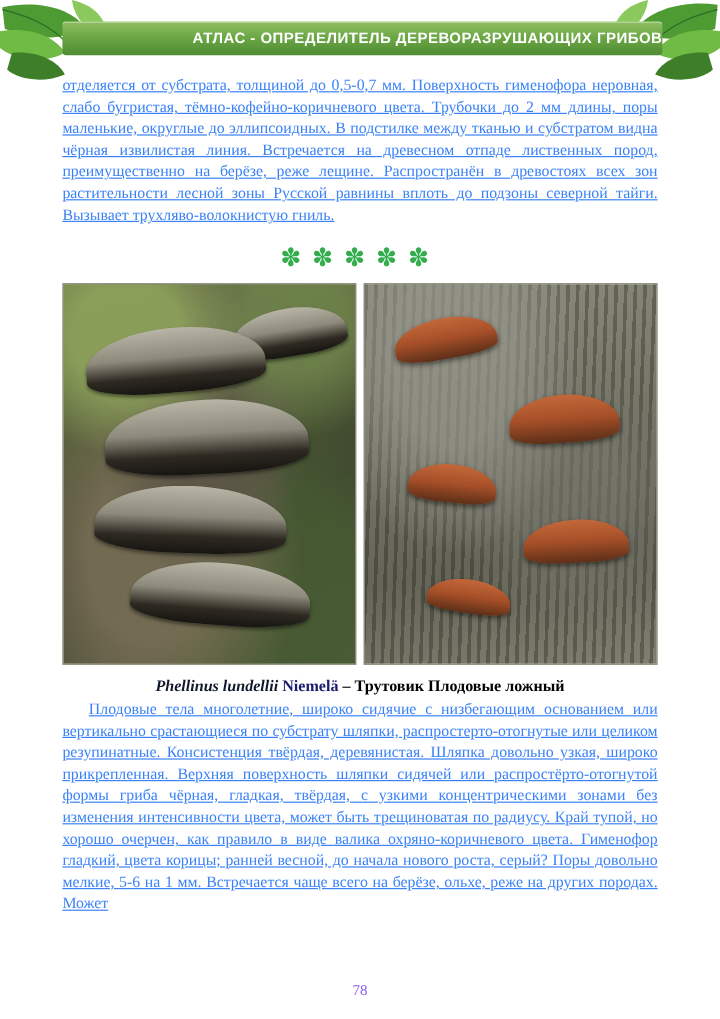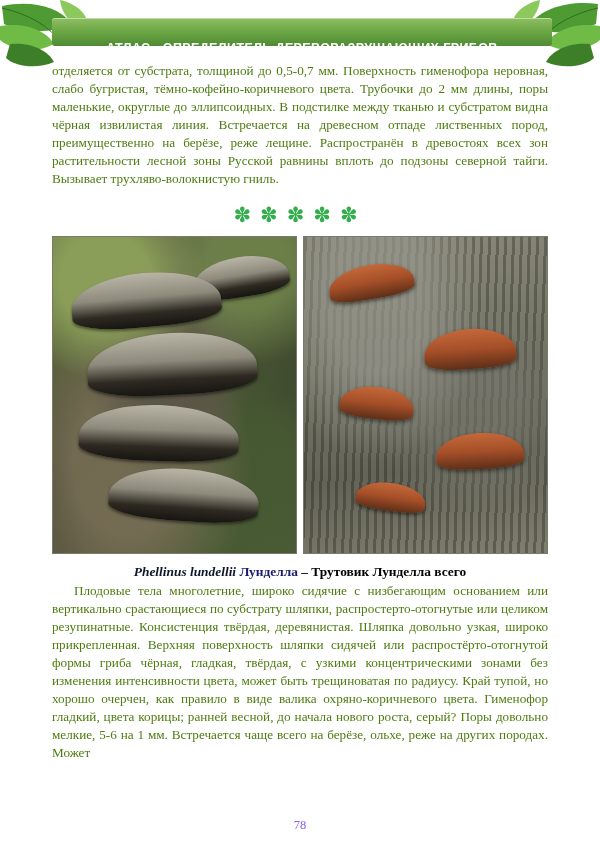--- a/index.html
+++ b/index.html
@@ -35,25 +35,25 @@
     top: 18px;
     width: 500px;
     height: 28px;
     background: linear-gradient(to bottom, #8fbf63 0%, #6da846 45%, #4f8b33 100%);
     border-radius: 3px;
     box-shadow: inset 0 1px 0 rgba(255,255,255,.45);
   }
   .header-title {
     position: absolute;
     left: 52px;
-    top: 34px;
+    top: 18px;
     width: 500px;
     height: 28px;
     line-height: 28px;
-    text-align: center;
+    text-align: right;
     color: #ffffff;
     font-family: "Liberation Sans", sans-serif;
     font-weight: bold;
     font-size: 12.5px;
     letter-spacing: .4px;
     white-space: nowrap;
   }
   
   .leaf {
     position: absolute;
@@ -66,21 +66,22 @@
   .content {
     padding: 0 52px;
     box-sizing: border-box;
   }
   p.body {
     margin: 0 0 0 0;
     font-size: 13.2px;
     line-height: 1.37;
     text-align: justify;
     text-justify: inter-word;
-    color: #4d7c0f;
+    color: #3b82f6;
+    text-decoration: underline;
   }
   p.body.indent { text-indent: 22px; }
 
   
   .stars {
     margin: 16px 0 10px 0;
     text-align: center;
     color: #2fae4c;
     font-size: 21px;
     letter-spacing: 9px;
@@ -213,22 +214,22 @@
         <div class="rustshelf r1"></div>
         <div class="rustshelf r2"></div>
         <div class="rustshelf r3"></div>
         <div class="rustshelf r4"></div>
         <div class="rustshelf r5"></div>
       </div>
     </div>
 
     <div class="caption">
       <span class="sciname">Phellinus lundellii</span>
-      <span class="author">Лунделла</span>
+      <span class="author">Niemelä</span>
       <span class="rus">–</span>
-      <span class="rus">Трутовик Лунделла всего</span>
+      <span class="rus">Трутовик Плодовые ложный</span>
     </div>
 
     <p class="body indent">Плодовые тела многолетние, широко сидячие с низбегающим основанием или вертикально срастающиеся по субстрату шляпки, распростерто-отогнутые или целиком резупинатные. Консистенция твёрдая, деревянистая. Шляпка довольно узкая, широко прикрепленная. Верхняя поверхность шляпки сидячей или распростёрто-отогнутой формы гриба чёрная, гладкая, твёрдая, с узкими концентрическими зонами без изменения интенсивности цвета, может быть трещиноватая по радиусу. Край тупой, но хорошо очерчен, как правило в виде валика охряно-коричневого цвета. Гименофор гладкий, цвета корицы; ранней весной, до начала нового роста, серый? Поры довольно мелкие, 5-6 на 1 мм. Встречается чаще всего на берёзе, ольхе, реже на других породах. Может</p>
   </div>
 
   <div class="folio">78</div>
 </div>
 
 </body></html>

